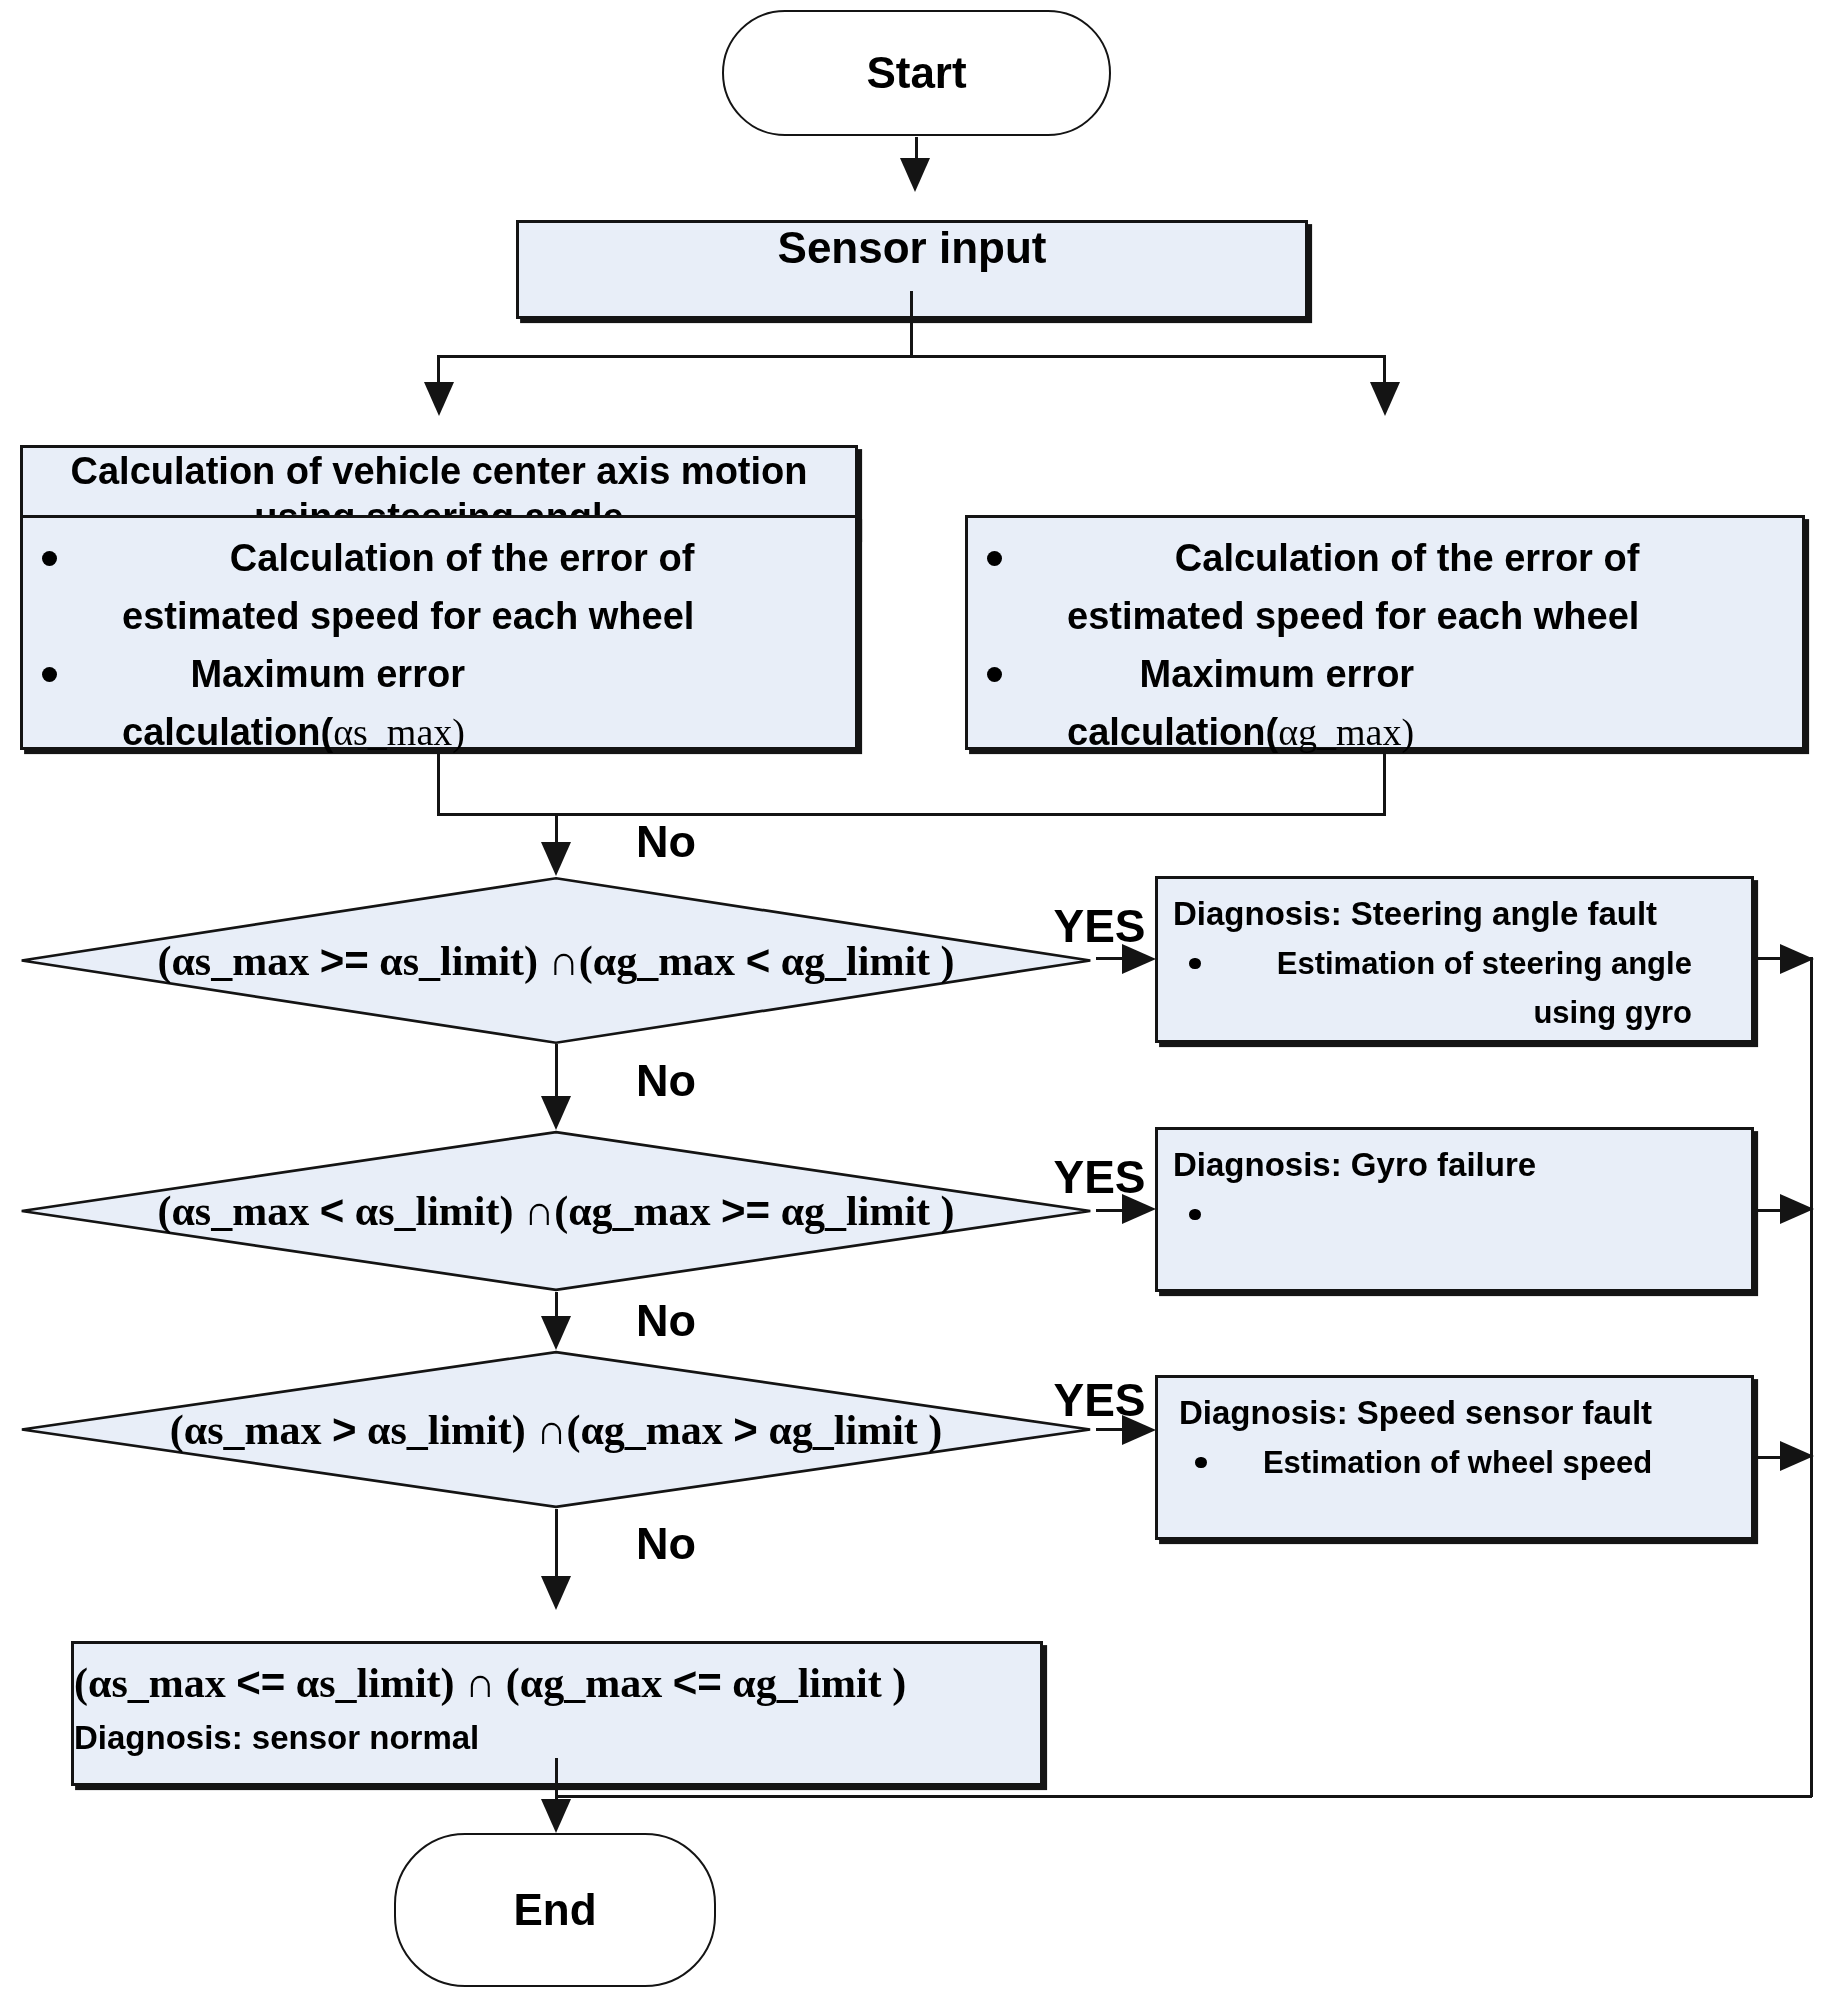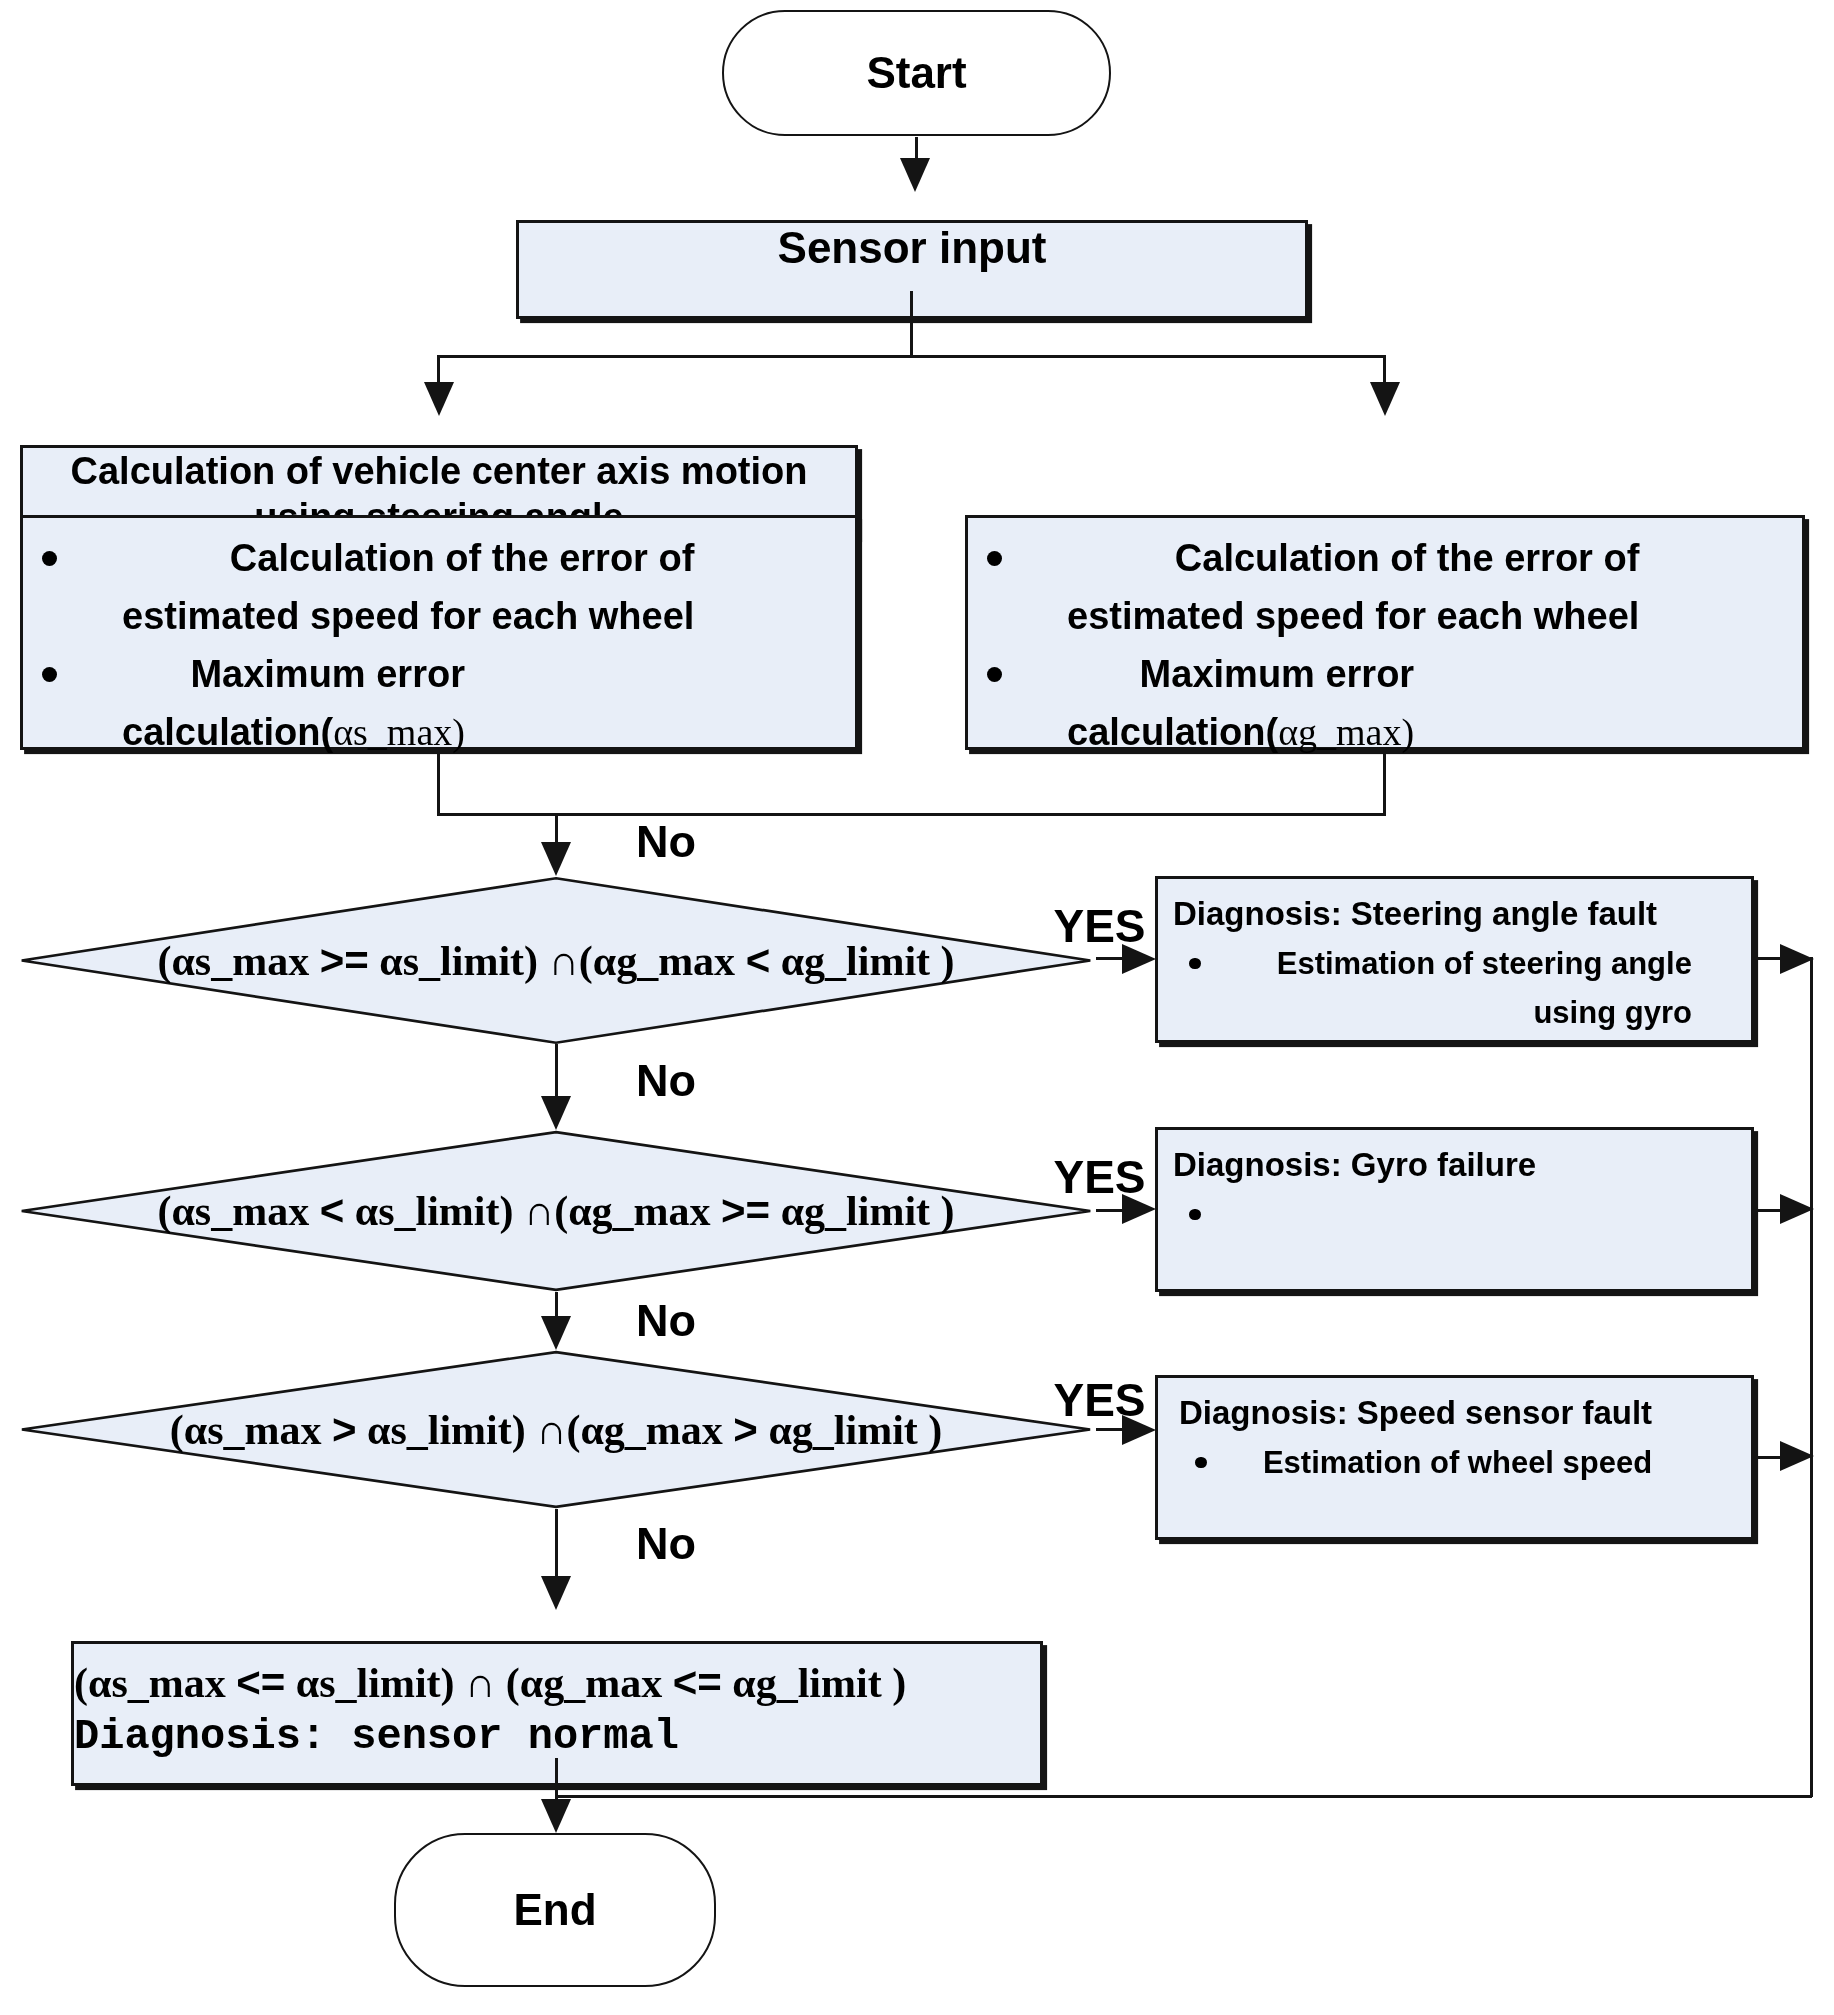--- a/index.html
+++ b/index.html
@@ -48,21 +48,21 @@
   .vl{position:absolute;width:2.7px;background:var(--line-color);}
   .hl{position:absolute;height:2.7px;background:var(--line-color);}
   .ah-down{position:absolute;width:0;height:0;
     border-left:15px solid transparent;border-right:15px solid transparent;
     border-top:34px solid var(--line-color);}
   .ah-right{position:absolute;width:0;height:0;
     border-top:15px solid transparent;border-bottom:15px solid transparent;
     border-left:34px solid var(--line-color);}
   .normal-box{flex-direction:column;}
   .normal-formula{position:static;height:auto;width:auto;}
-  .normal-diag{font-size:42px;line-height:61px;font-family:Liberation Mono, monospace;}
+  .normal-diag{font-size:33px;line-height:61px;}
 </style>
 </head>
 <body>
 
 <div class="canvas">
 
   <div class="stadium" style="left:722px;top:10.2px;width:389px;height:126px;border-radius:65px;">
     <span>Start</span>
   </div>
 

